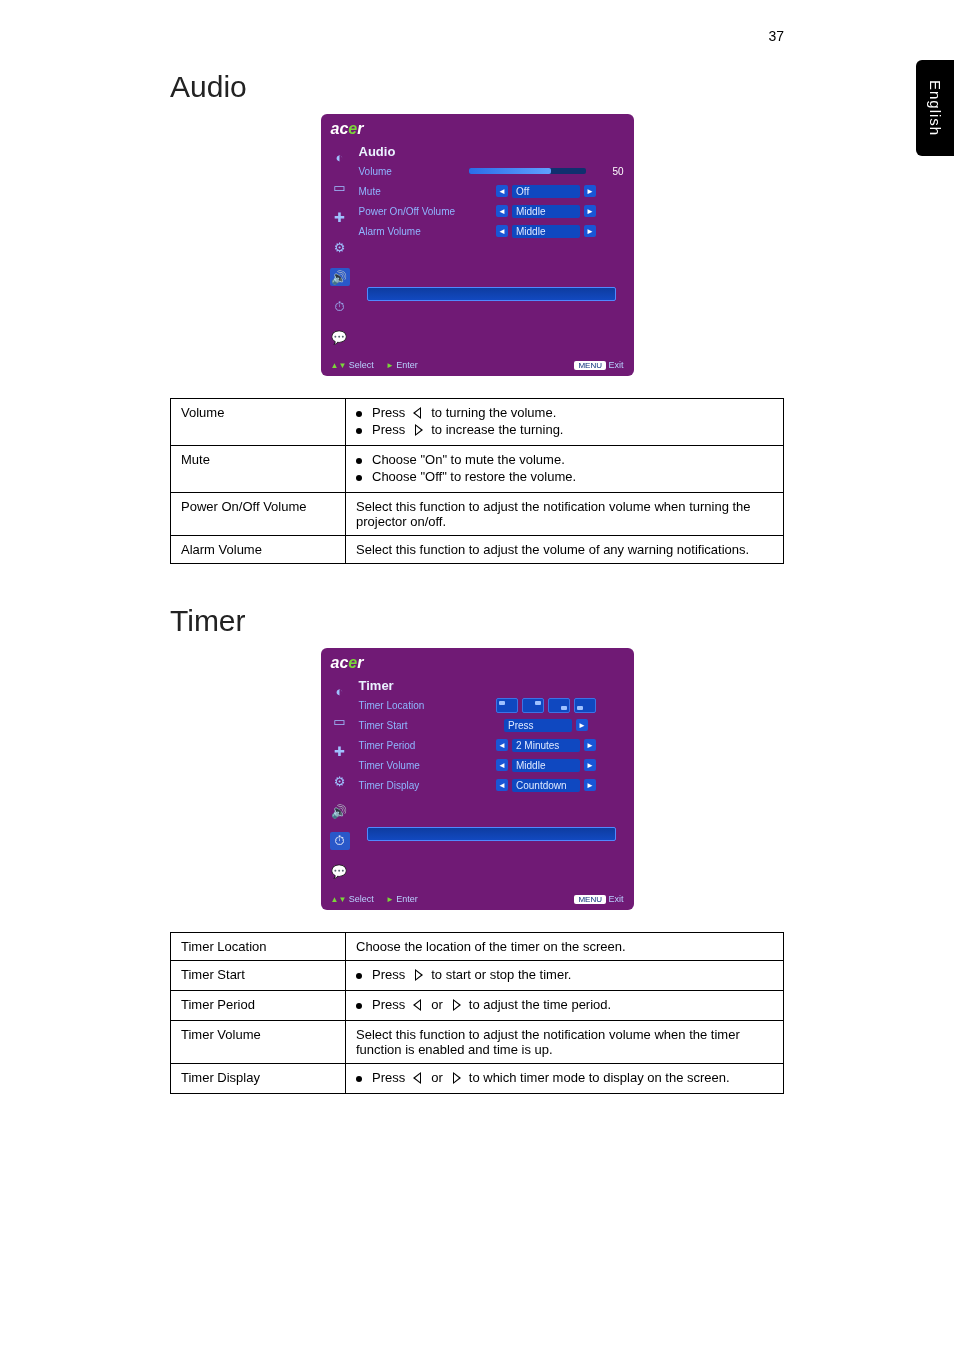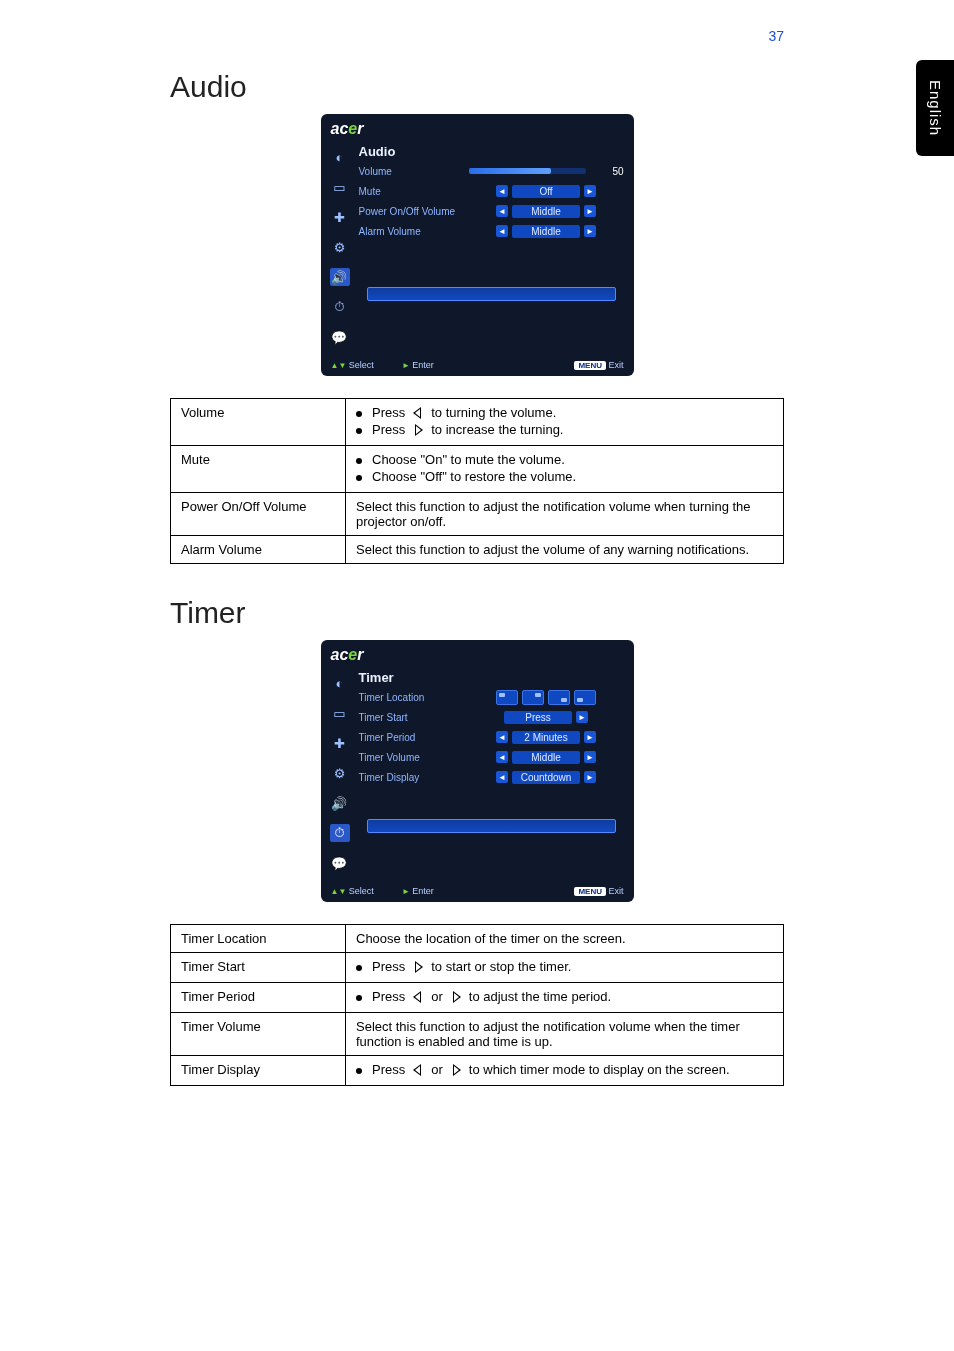--- a/index.html
+++ b/index.html
@@ -13,21 +13,21 @@
   }
   .page {
     padding: 70px 170px 80px 170px;
     position: relative;
   }
   .page-number {
     position: absolute;
     top: 28px;
     right: 170px;
     font-size: 14px;
-    color: #1d4ed8;
+    color: #000000;
     margin-left: 39px;
   }
   .side-tab {
     position: absolute;
     right: 0;
     top: 60px;
     width: 38px;
     height: 96px;
     background: #000;
     color: #fff;
@@ -49,21 +49,21 @@
     margin-bottom: 10px;
   }
   .osd-wrap {
     display: flex;
     justify-content: center;
     margin: 6px 0 22px 0;
   }
   
   .osd {
     width: 313px;
-    background: #0f172a;
+    background: #701a75;
     border-radius: 6px;
     font-size: 10px;
     color: #cfe0ff;
     overflow: hidden;
   }
   .osd-header {
     display: flex;
     align-items: center;
     padding: 6px 10px 2px 10px;
   }
@@ -113,21 +113,20 @@
     display: flex;
     align-items: center;
     justify-content: center;
     gap: 4px;
   }
   .osd-val {
     background: #0f48c0;
     color: #dfeaff;
     font-size: 10px;
     min-width: 68px;
-    text-align: center;
     padding: 1px 4px;
     border-radius: 2px;
   }
   .chev {
     width: 12px; height: 12px;
     background: #1956d6;
     color: #fff;
     font-size: 8px;
     display: flex; align-items: center; justify-content: center;
     border-radius: 2px;
@@ -150,33 +149,33 @@
     margin: 46px 8px 6px 8px;
     height: 14px;
     border: 1px solid #4f8aff;
     border-radius: 2px;
     background: linear-gradient(#0e3ca0,#1249c0);
   }
   .osd-inputbar.tight { margin-top: 32px; }
   .osd-footer {
     display: flex;
     align-items: center;
-    gap: 28px;
+    gap: 12px;
     padding: 4px 10px 6px 10px;
     font-size: 9px;
     color: #b9d2ff;
   }
   .osd-footer .tri { color: #7bd63a; font-size: 8px; }
   .badge-menu {
     background: #fff;
     color: #0b2f7a;
     font-size: 8px;
     padding: 0 4px;
     border-radius: 2px;
-    font-weight: 700;
+    font-weight: 400;
   }
   .loc-thumbs { display: flex; gap: 4px; }
   .loc-thumb {
     width: 22px; height: 15px;
     background: #0f48c0;
     border: 1px solid #3b74e6;
     border-radius: 2px;
     position: relative;
   }
   .loc-thumb .dot {
@@ -233,21 +232,21 @@
   .arrow.right::after {
     content: "";
     position: absolute;
     right: 4px; top: 2px;
     border-top: 4px solid transparent;
     border-bottom: 4px solid transparent;
     border-left: 5px solid #fff;
   }
   .bullet-row { display: flex; align-items: flex-start; gap: 10px; margin-bottom: 2px;}
   .bullet { width: 6px; height: 6px; background: #000; border-radius: 50%; margin-top: 6px; }
-  .timer-section { margin-top: 32px; }
+  .timer-section { margin-top: 40px; }
 </style>
 </head>
 <body>
 
 <div class="page">
   <div class="page-number">37</div>
   <div class="side-tab">
     <span>English</span>
   </div>
 

